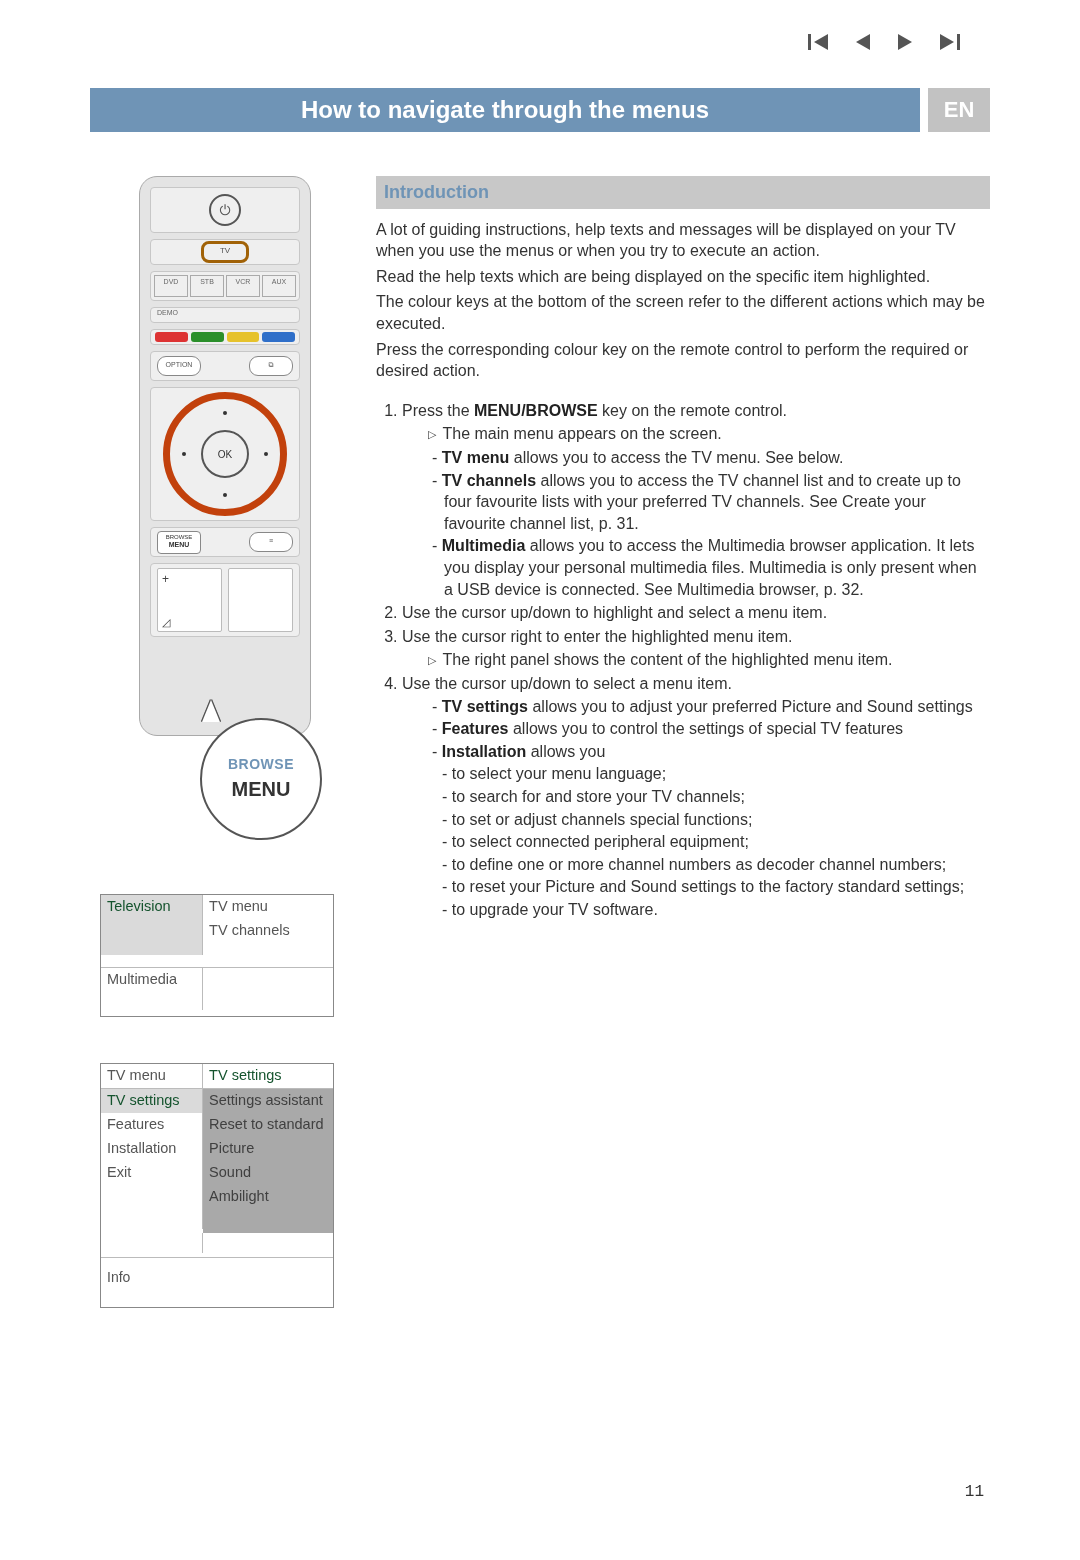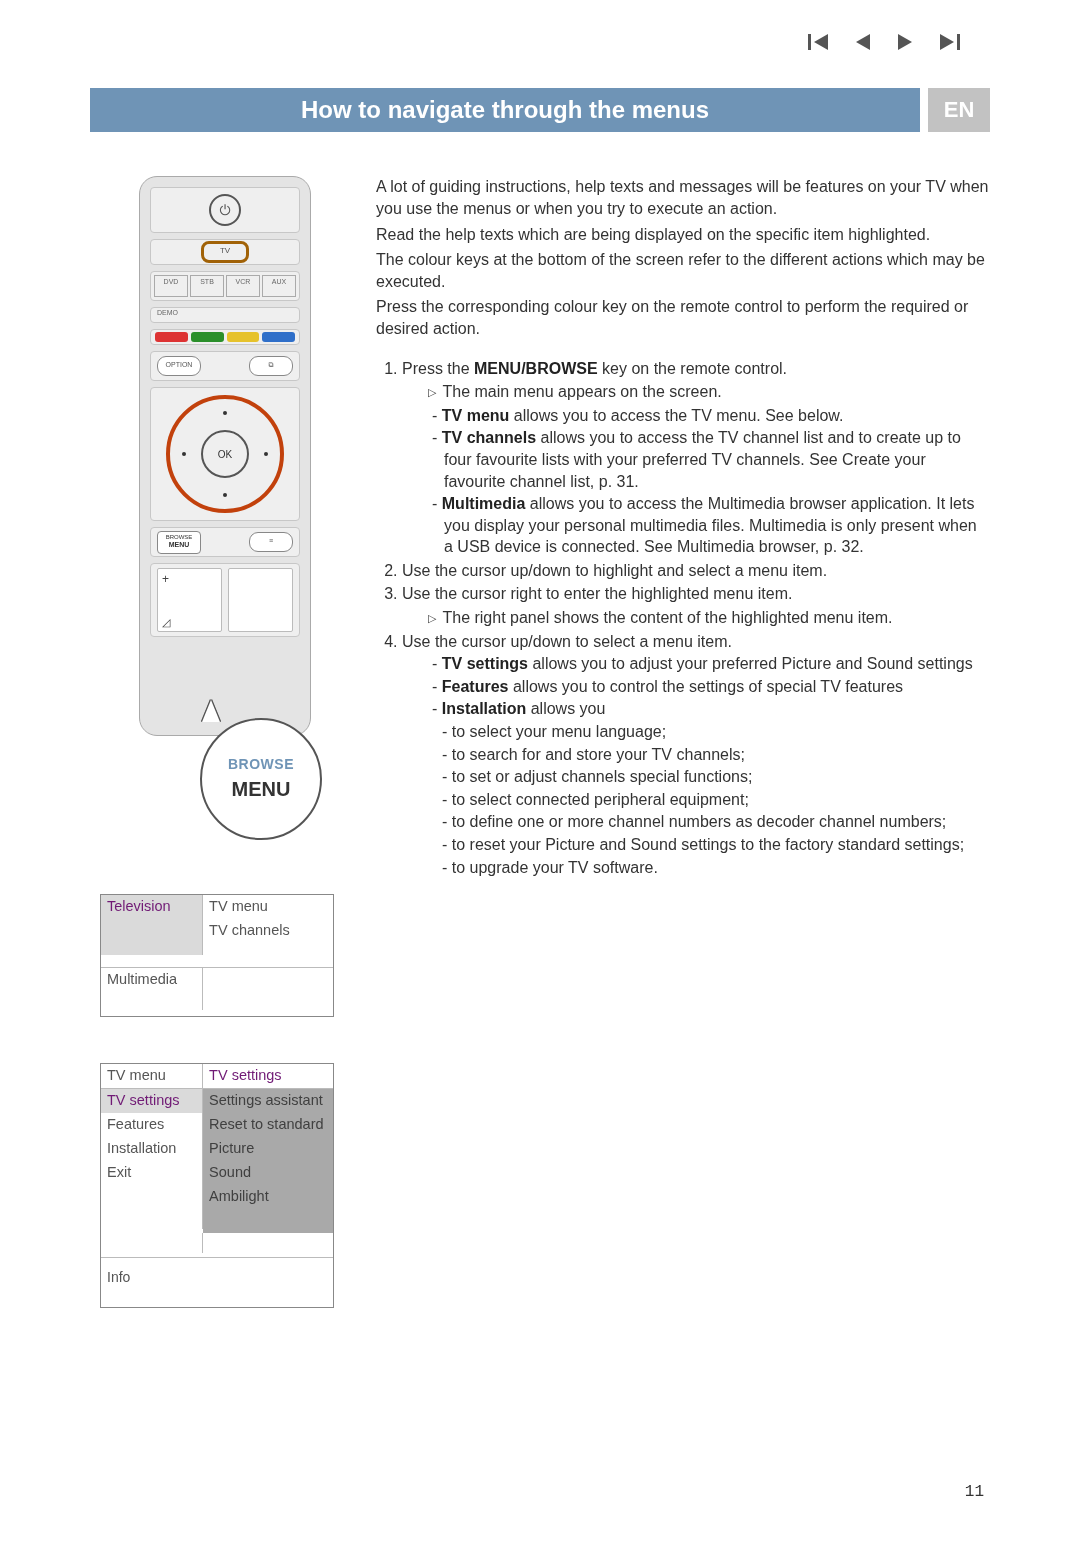--- a/index.html
+++ b/index.html
@@ -121,21 +121,21 @@
     height:28px;display:flex;justify-content:space-between;align-items:center;padding:0 6px;
   }
   .rc-oval-small{
     width:42px;height:18px;border:1px solid #888;border-radius:9px;
     font-size:7px;text-align:center;line-height:16px;color:#555;background:#fff;
   }
   .rc-dpad-wrap {
     height: 132px;display:flex;align-items:center;justify-content:center;position:relative;
   }
   .rc-dpad-outer{
-    width:110px;height:110px;border:4px solid #c2410c;border-radius:50%;
+    width:110px;height:110px;border:7px solid #c2410c;border-radius:50%;
     display:flex;align-items:center;justify-content:center;position:relative;background:#efefef;text-align:center;
   }
   .rc-dpad-inner{
     width:44px;height:44px;border:2px solid #555;border-radius:50%;
     display:flex;align-items:center;justify-content:center;font-size:10px;color:#333;background:#efefef;
   }
   .rc-dot{width:4px;height:4px;background:#333;border-radius:50%;position:absolute;}
   .rc-dot.up{top:12px;left:50%;transform:translateX(-50%);}
   .rc-dot.down{bottom:12px;left:50%;transform:translateX(-50%);}
   .rc-dot.left{left:12px;top:50%;transform:translateY(-50%);}
@@ -178,21 +178,21 @@
     width: 232px;
     margin-bottom: 46px;
     font-size: 14.5px;
     color:#555;
   }
   .menu-table .row{display:flex;min-height:24px;}
   .menu-table .cell-left{width:44%;box-sizing:border-box;padding:2px 6px;border-right:1px solid #bbb;}
   .menu-table .cell-right{flex:1;box-sizing:border-box;padding:2px 6px;}
   .menu-table .sel-left{background:#dadada;}
   .menu-table .shade{background:#a9a9a9;color:#404040;}
-  .menu-table .hl{color:#701a75;}
+  .menu-table .hl{color:#14532d;}
   .menu-table .divider{height:1px;background:#bbb;}
   .menu-table .info-row{ padding:10px 6px 20px 6px; font-size:14px;}
   
   .section-header {
     background:#c8c8c8;
     color:#6f94b6;
     font-weight:700;
     font-size:18px;
     padding:4px 8px;
     margin-bottom:10px;
@@ -368,21 +368,22 @@
             <div class="cell-left" style="height:20px;"></div>
             <div class="cell-right"></div>
           </div>
         <div class="divider"></div>
         <div class="info-row">Info</div>
       </div>
 
     </div>
 
     <div class="right-col">
-      <p class="para">A lot of guiding instructions, help texts and messages will be features on your TV when you use the menus or when you try to execute an action.</p>
+      <div class="section-header">Introduction</div>
+      <p class="para">A lot of guiding instructions, help texts and messages will be displayed on your TV when you use the menus or when you try to execute an action.</p>
       <p class="para">Read the help texts which are being displayed on the specific item highlighted.</p>
       <p class="para">The colour keys at the bottom of the screen refer to the different actions which may be executed.</p>
       <p class="para">Press the corresponding colour key on the remote control to perform the required or desired action.</p>
 
       <ol class="ol-steps">
         <li>
           <span>Press the </span><b>MENU/BROWSE</b><span> key on the remote control.</span>
           <div class="sub-ind"><span class="tri">▷</span><span>The main menu appears on the screen.</span></div>
           <div class="sub-dash">- <b>TV menu</b><span> allows you to access the TV menu. See below.</span></div>
           <div class="sub-dash">- <b>TV channels</b><span> allows you to access the TV channel list and to create up to four favourite lists with your preferred TV channels. See Create your favourite channel list, p. 31.</span></div>

